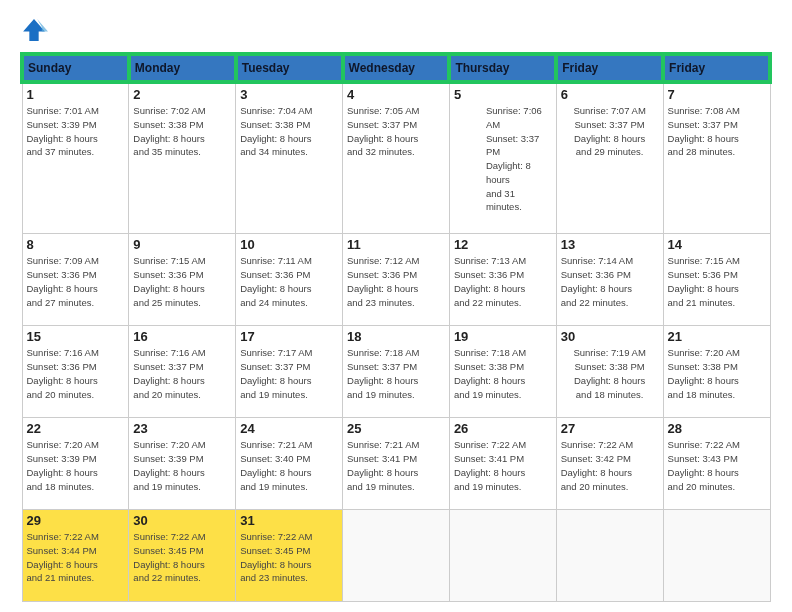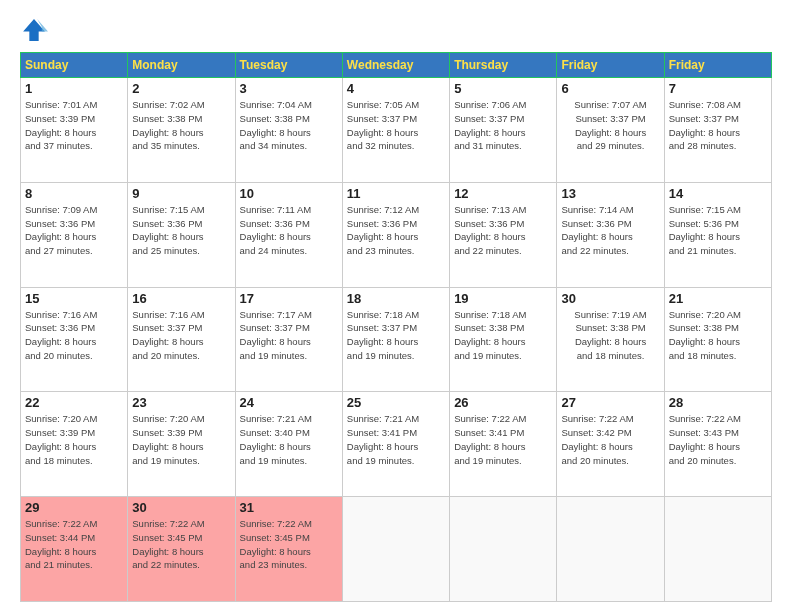--- a/index.html
+++ b/index.html
@@ -54,38 +54,38 @@
       margin-top: 2px;
     }
     .calendar {
       flex: 1;
       border-collapse: collapse;
       width: 100%;
       table-layout: fixed;
     }
     .calendar thead th {
       background: #3577c0;
-      color: #fde047;
+      color: #0f172a;
       font-size: 12px;
       font-weight: bold;
       padding: 5px 4px;
       text-align: left;
-      border: 1px solid #22c55e;
+      border: 4px solid #22c55e;
     }
     .calendar tbody td {
       border: 1px solid #ccc;
       vertical-align: top;
       padding: 3px 4px;
       font-size: 9.5px;
       color: #333;
       height: 82px;
       background: #fff;
     }
     .calendar tbody tr:last-child td {
-      background: #fca5a5;
+      background: #fde047;
     }
     .day-number {
       font-size: 13px;
       font-weight: bold;
       color: #222;
       display: block;
       margin-bottom: 2px;
     }
     .day-info {
       line-height: 1.45;
@@ -153,21 +153,21 @@
           </td>
           <td>
             <span class="day-number">4</span>
             <div class="day-info" style="white-space: pre-line;">Sunrise: 7:05 AM
 Sunset: 3:37 PM
 Daylight: 8 hours
 and 32 minutes.</div>
           </td>
           <td>
             <span class="day-number">5</span>
-            <div class="day-info" style="white-space: pre-line;">Sunrise: 7:06 AM
+            <div class="day-info" style="white-space: pre-line; margin-left: 32px;">Sunrise: 7:06 AM
 Sunset: 3:37 PM
 Daylight: 8 hours
 and 31 minutes.</div>
           </td>
           <td>
             <span class="day-number">6</span>
             <div class="day-info" style="white-space: pre-line; text-align: center;">Sunrise: 7:07 AM
 Sunset: 3:37 PM
 Daylight: 8 hours
 and 29 minutes.</div>

